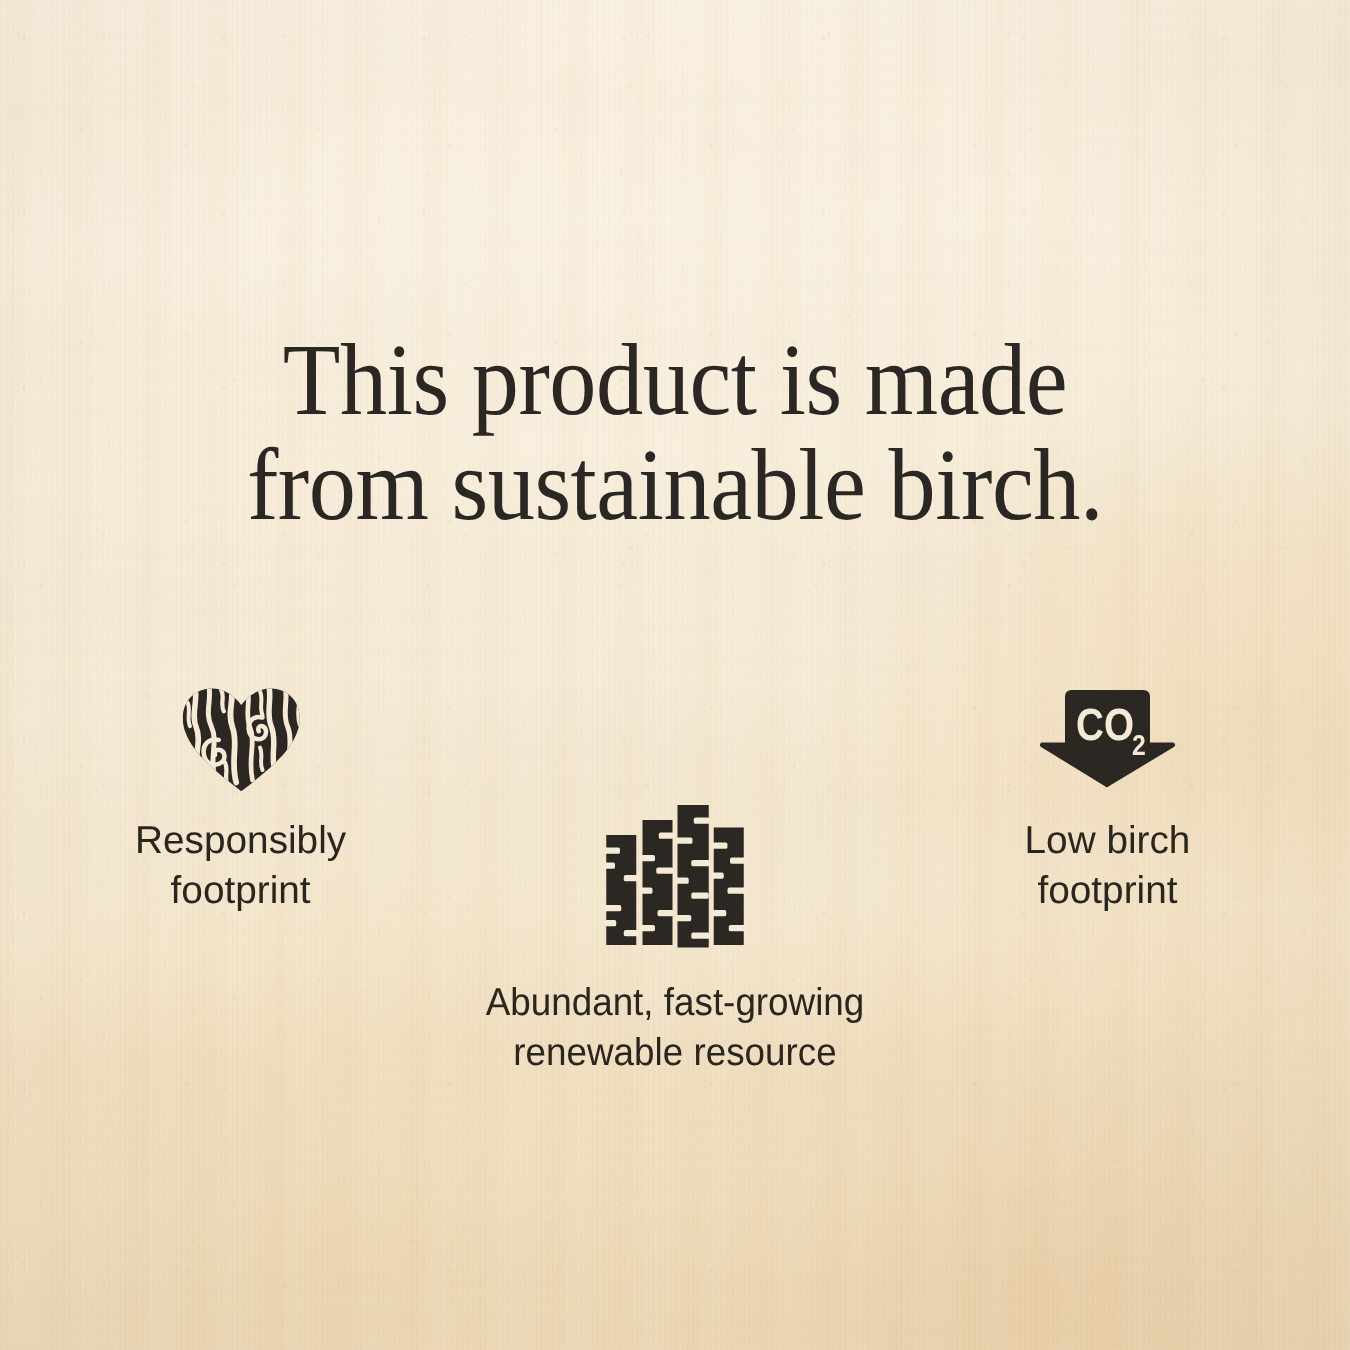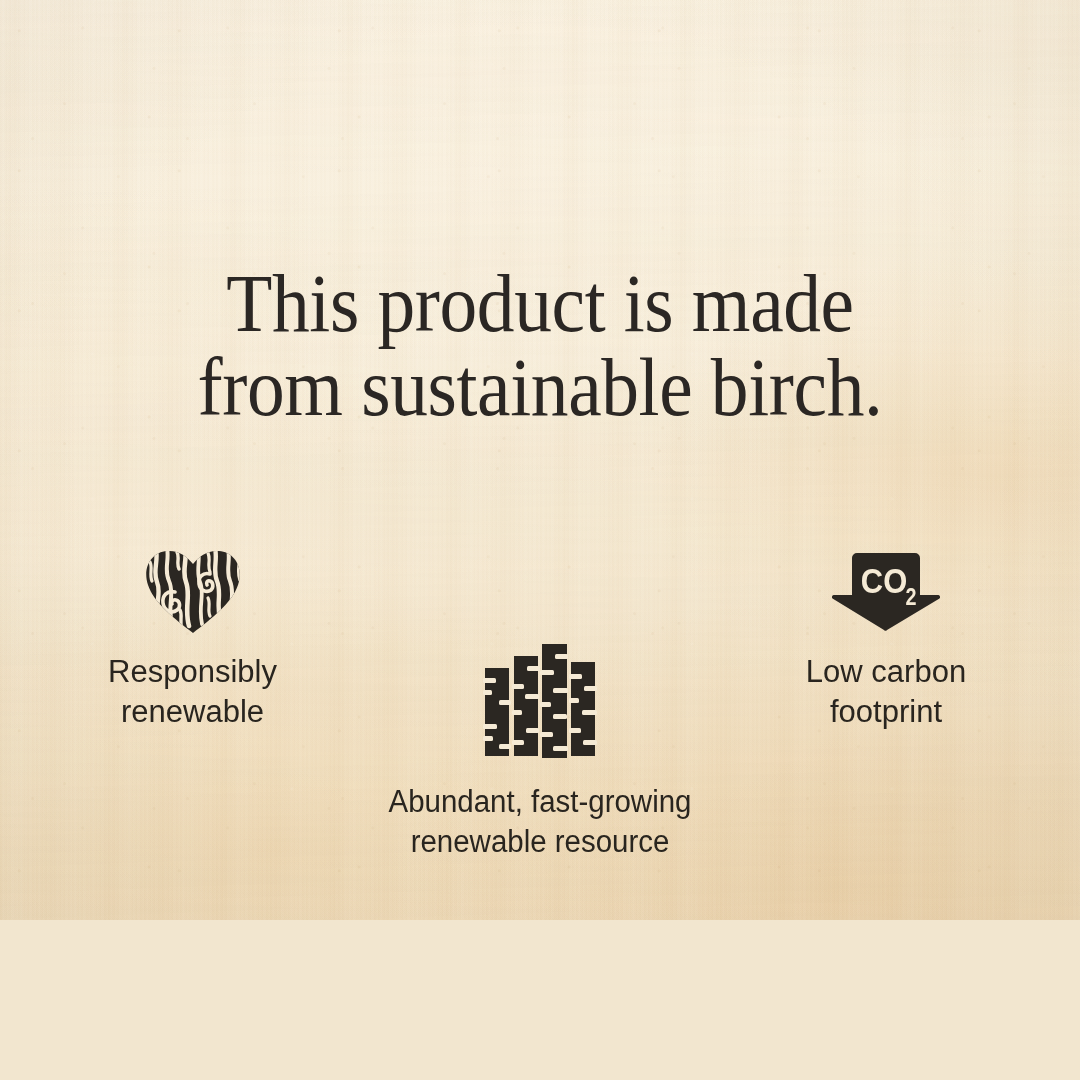--- a/index.html
+++ b/index.html
@@ -3,21 +3,21 @@
 <meta charset="utf-8">
 <style>
   html, body {
     margin: 0;
     padding: 0;
     background: #f2e6cf;
   }
   #stage {
     position: relative;
     width: 1080px;
-    height: 920px;
+    height: 1080px;
     overflow: hidden;
     font-family: "Liberation Sans", sans-serif;
     background-color: #f6ecd8;
   }
 
   
   .bg-layer {
     position: absolute;
     inset: 0;
     pointer-events: none;
@@ -120,21 +120,21 @@
     transform-origin: 50% 0;
     white-space: pre-line;
   }
 
   .feature {
     position: absolute;
     text-align: center;
   }
   .feature-icon {
     display: flex;
-    align-items: center;
+    align-items: flex-start;
     justify-content: center;
     text-decoration: underline;
   }
   .feature-caption {
     color: #29251f;
     font-size: 31px;
     line-height: 1.30;
     white-space: pre-line;
     margin-top: 14px;
   }
@@ -218,21 +218,21 @@
               <path d="M31 44 C23 42 18 48 19 55 C20 63 28 66 33 62 C37 59 36 53 32 52
                        C29 51 27 54 28 56" stroke-width="3.6"></path>
 
               <path d="M66 26 C59 24 54 29 55 36 C56 43 63 45 67 42 C70 39 69 34 66 33
                        C63 32 62 35 63 37" stroke-width="3.6"></path>
             </g>
           </g>
         </svg>
       </div>
       <div class="feature-caption">Responsibly
-renewable</div>
+footprint</div>
     </div>
 
     <div class="feature" id="feature-renewable">
       <div class="feature-icon">
         <svg width="118" height="122" viewBox="0 0 118 122" aria-hidden="true">
           <g fill="#2b2722">
 
             <path d="M4 28 h24 v88 H4 Z"></path>
 
             <path d="M33 16 h24 v100 H33 Z"></path>
@@ -281,18 +281,18 @@
 
     <div class="feature" id="feature-carbon">
       <div class="feature-icon">
         <svg width="114" height="84" viewBox="0 0 114 84" aria-hidden="true">
           <path d="M28 4 h58 a5 5 0 0 1 5 5 V46 h18 a2 2 0 0 1 1.5 3.4 L58 81
                    a2 2 0 0 1 -3 0 L3.5 49.4 A2 2 0 0 1 5 46 H23 V9 a5 5 0 0 1 5 -5 Z" fill="#2b2722"></path>
           <text x="30" y="44" font-family="'Liberation Sans', sans-serif" font-size="36" font-weight="bold" fill="#f5ead5" transform="scale(0.86 1) translate(7 0)">CO</text>
           <text x="82" y="56" font-family="'Liberation Sans', sans-serif" font-size="23" font-weight="bold" fill="#f5ead5" transform="scale(0.86 1) translate(7 0)">2</text>
         </svg>
       </div>
-      <div class="feature-caption">Low carbon
+      <div class="feature-caption">Low birch
 footprint</div>
     </div>
 
   </div>
 </div>
 
 </body></html>

